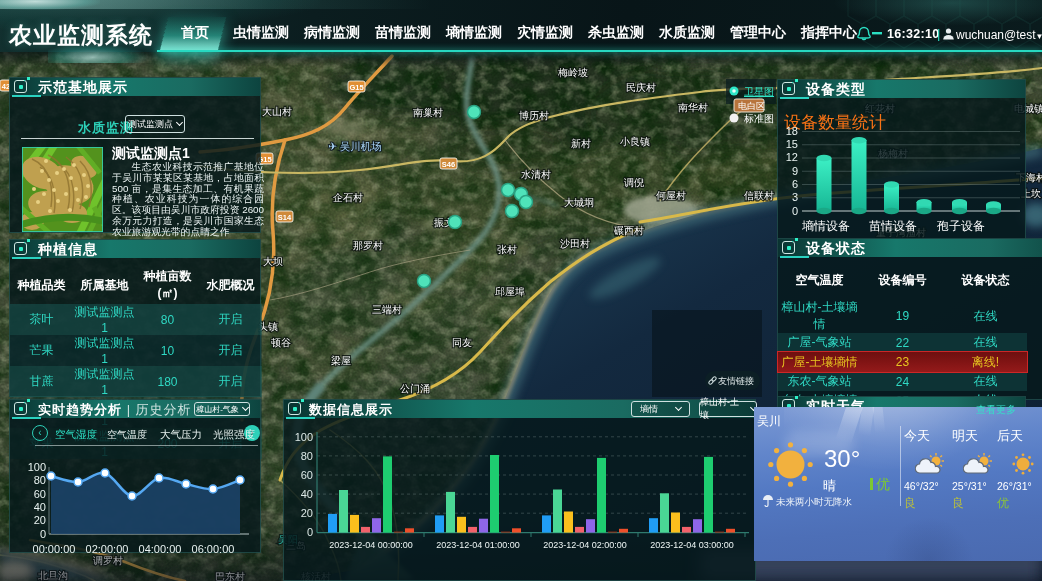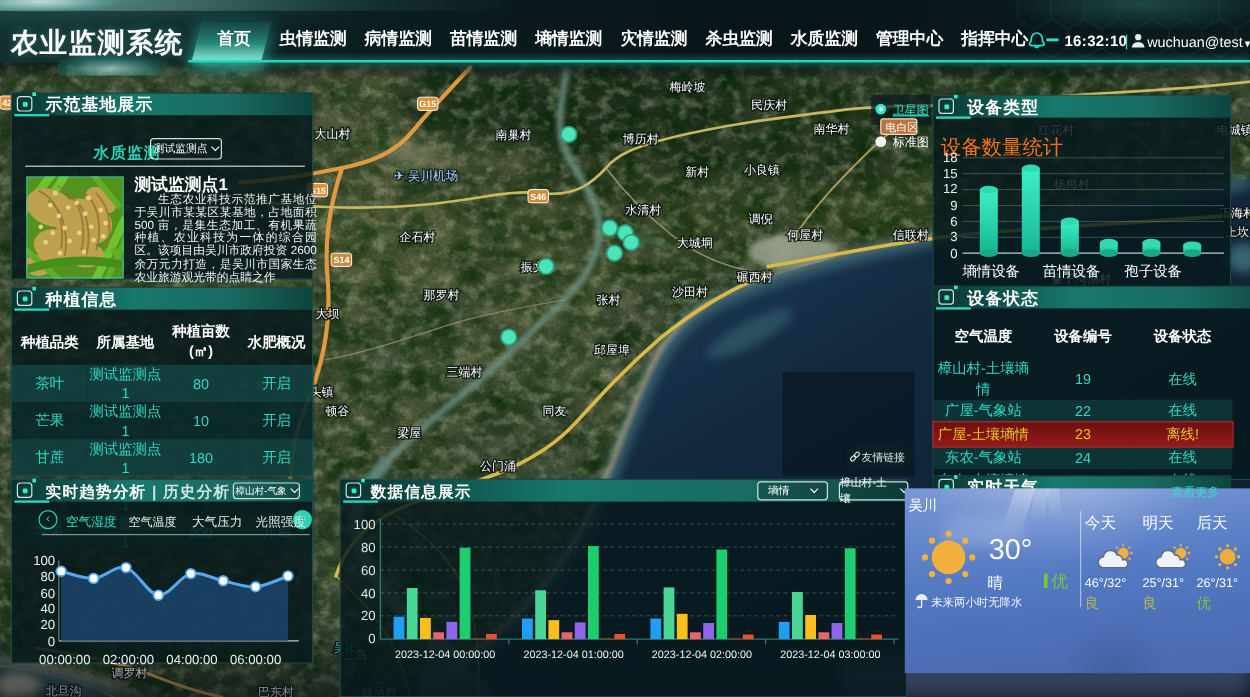--- a/index.html
+++ b/index.html
@@ -427,21 +427,21 @@
             <td>开启</td>
           </tr>
  </tbody>
       </table>
 </div>
 
 <div class="panel" id="p-trend" style="left:9px;top:399px;width:252px;height:154px">
  <div class="phead"></div>
       <div class="picon"></div>
       <div class="pline"></div>
- <div class="ptitle" style="font-size:13px">实时趋势分析 <span style="font-weight:bold;color:#cfe3e0">| 历史分析</span></div>
+ <div class="ptitle" style="font-size:13px">实时趋势分析 <span style="font-weight:normal;color:#cfe3e0">| 历史分析</span></div>
  <div class="drop" style="left:184px;top:2px;width:56px;height:14px;font-size:8px">樟山村-气象<span class="chev"></span></div>
  <div class="abs" style="left:22px;top:25px;width:16px;height:16px;border:1.5px solid #2dd0b8;border-radius:50%;color:#2dd0b8;font-size:10px;text-align:center;line-height:14px">‹</div>
  <div class="abs" style="left:234px;top:25px;width:16px;height:16px;background:#2dd0b8;border-radius:50%;color:#06282a;font-size:10px;text-align:center;line-height:15px;font-weight:bold">›</div>
  <div class="abs" style="left:45px;top:28px;font-size:10.5px;color:#2ee0c4">空气湿度</div>
  <div class="abs" style="left:97px;top:28px;font-size:10px;color:#e8f2f0">空气温度</div>
  <div class="abs" style="left:150px;top:28px;font-size:10.5px;color:#e8f2f0">大气压力</div>
  <div class="abs" style="left:203px;top:28px;font-size:10.5px;color:#e8f2f0">光照强度</div>
  <div class="abs" style="left:25px;top:45px;width:223px;height:1px;background:rgba(230,240,240,.55)"></div>
  <svg class="abs" style="left:0;top:47px" width="252" height="135" viewBox="0 0 252 135">
   <g font-size="11" fill="#e8f2f0" text-anchor="end" font-family="Liberation Sans,sans-serif">

